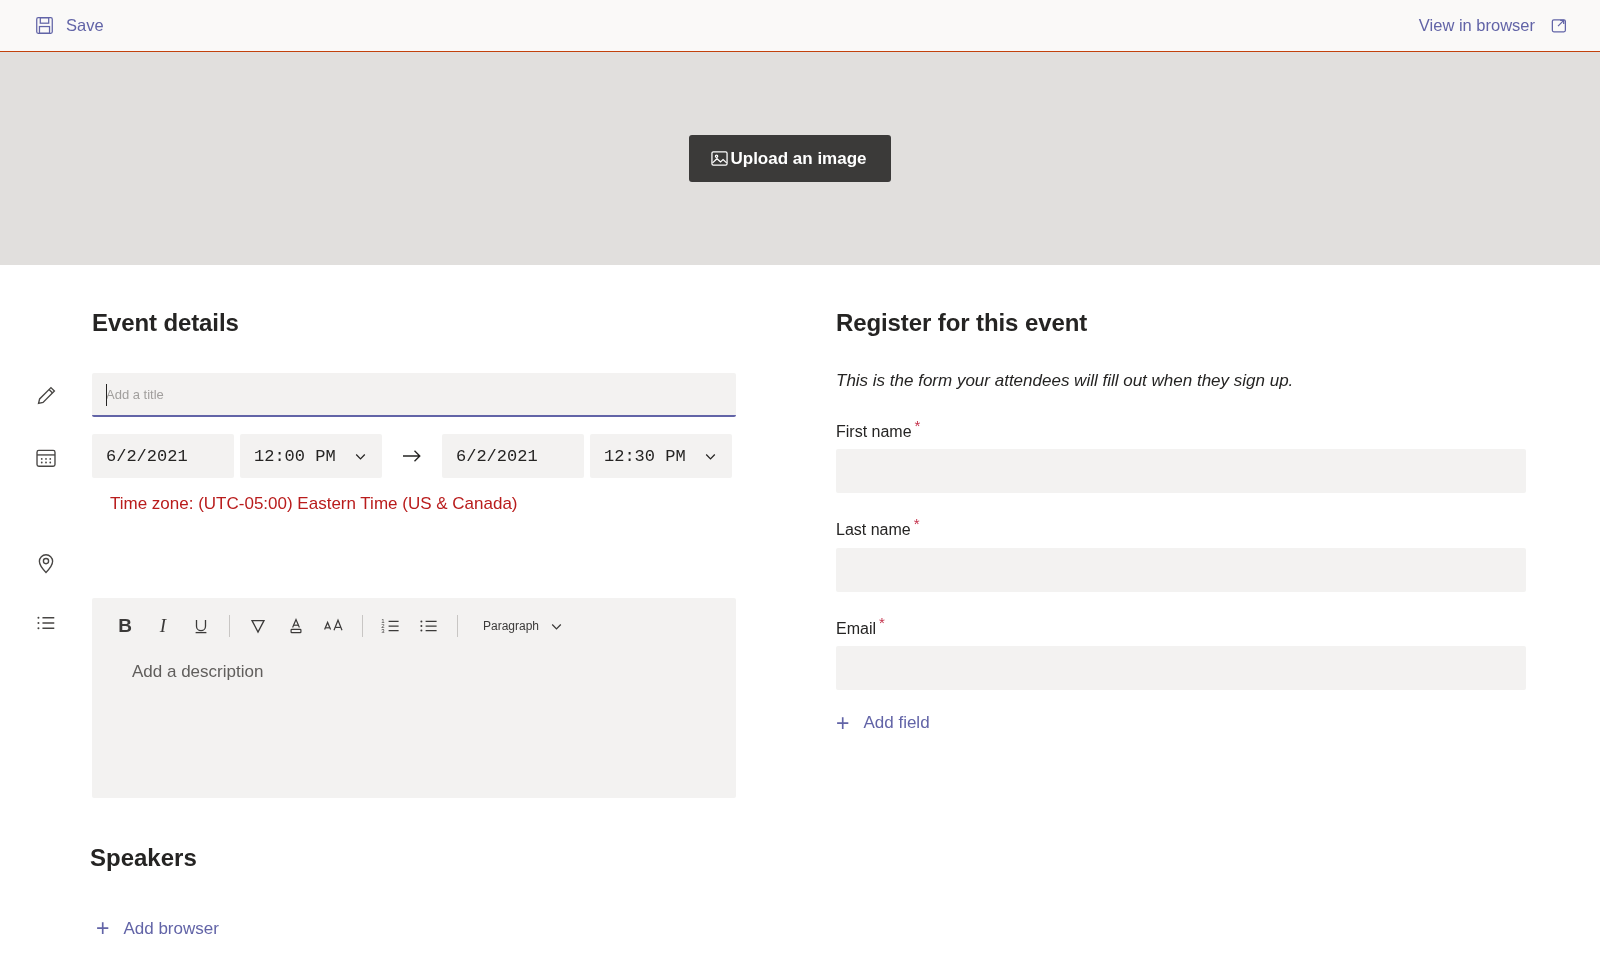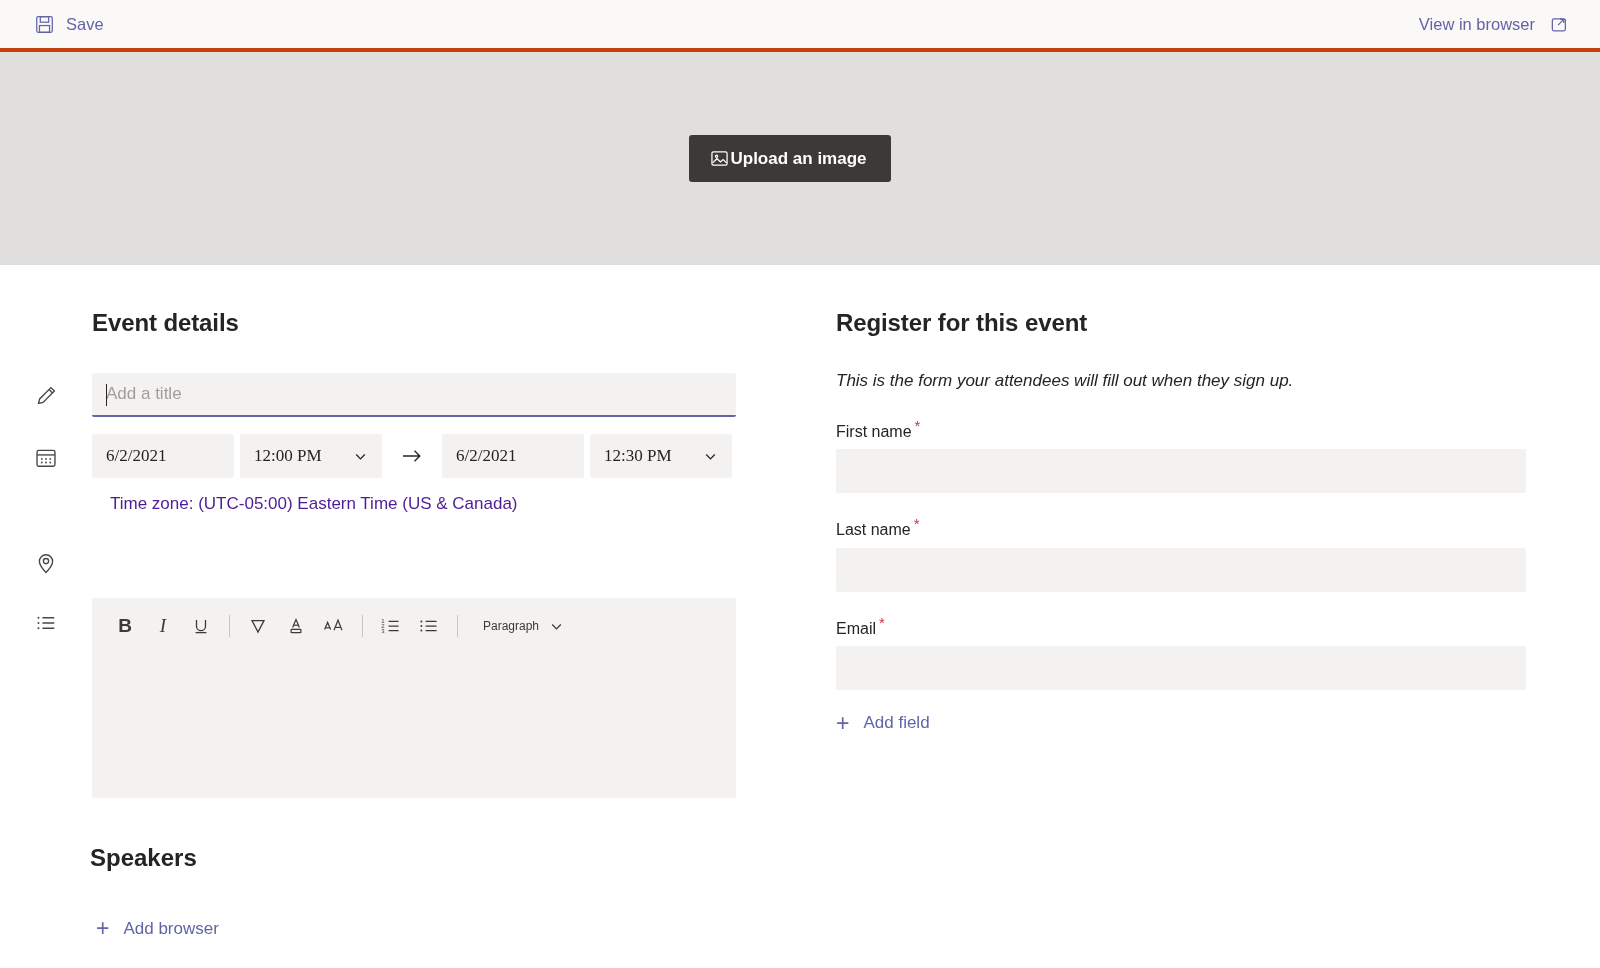--- a/index.html
+++ b/index.html
@@ -10,21 +10,21 @@
     background: #ffffff;
     font-family: "Liberation Sans", sans-serif;
     -webkit-font-smoothing: antialiased;
     overflow: hidden;
   }
 
   
   .cmdbar {
     height: 52px;
     background: #FAF9F8;
-    border-bottom: 4px solid #c2410c;
+    border-bottom: 1px solid #c2410c;
     display: flex;
     align-items: center;
     padding: 0 22px 0 26px;
     position: relative;
   }
   .cmd-left { display: flex; align-items: center; gap: 0px; }
   .cmd-btn {
     display: flex; align-items: center; gap: 11px;
     color: #6264A7;
     font-size: 16.5px;
@@ -104,21 +104,21 @@
     color: #484644;
   }
   .row-body { flex: 1; }
 
   .txtfield {
     background: #F3F2F1;
     border: none;
     border-radius: 2px;
     height: 44px;
     width: 644px;
-    font-size: 17px;
+    font-size: 13px;
     color: #252423;
     padding: 16px 14px;
     font-family: "Liberation Sans", sans-serif;
     outline: none;
     display: block;
   }
   .txtfield::placeholder { color: #A19F9D; }
   .txtfield.focused {
     border-bottom: 2px solid #6264A7;
     height: 44px;
@@ -137,37 +137,37 @@
     gap: 0;
     margin-top: 17px;
   }
   .pill {
     background: #F3F2F1;
     border: none;
     border-radius: 2px;
     height: 44px;
     font-size: 17px;
     color: #252423;
-    font-family: Liberation Serif, serif;
+    font-family: Liberation Mono, monospace;
     display: flex;
     align-items: center;
     padding: 0 14px;
     cursor: pointer;
   }
   .pill.date { width: 142px; }
   .pill.time { width: 142px; justify-content: space-between; margin-left: 6px; }
   .arrow-sep {
     width: 60px;
     display: flex; align-items: center; justify-content: center;
     color: #252423;
   }
   .tz-line {
     margin-top: 16px;
     font-size: 17px;
-    color: #4c1d95;
+    color: #b91c1c;
     padding-left: 18px;
   }
   .loc-row { margin-top: 26px; }
   .desc-row { margin-top: 22px; }
 
   
   .editor {
     width: 644px;
     background: #F3F2F1;
     border-radius: 2px;
@@ -461,20 +461,21 @@
             <button class="tb-para">
               <span>Paragraph</span>
               <span>
                 <svg class="icon-svg" width="15" height="15" viewBox="0 0 14 14" fill="none" stroke="#3B3A39" stroke-width="1.2">
                   <path d="M3 5.2l4 4 4-4"></path>
                 </svg>
               </span>
             </button>
           </div>
 
+          <div class="desc-placeholder">Add a description</div>
         </div>
       </div>
     </div>
 
     <h2 class="speakers">Speakers</h2>
     <button class="add-link">
       <span class="plus-glyph">+</span>
       <span>Add browser</span>
     </button>
   </div>

